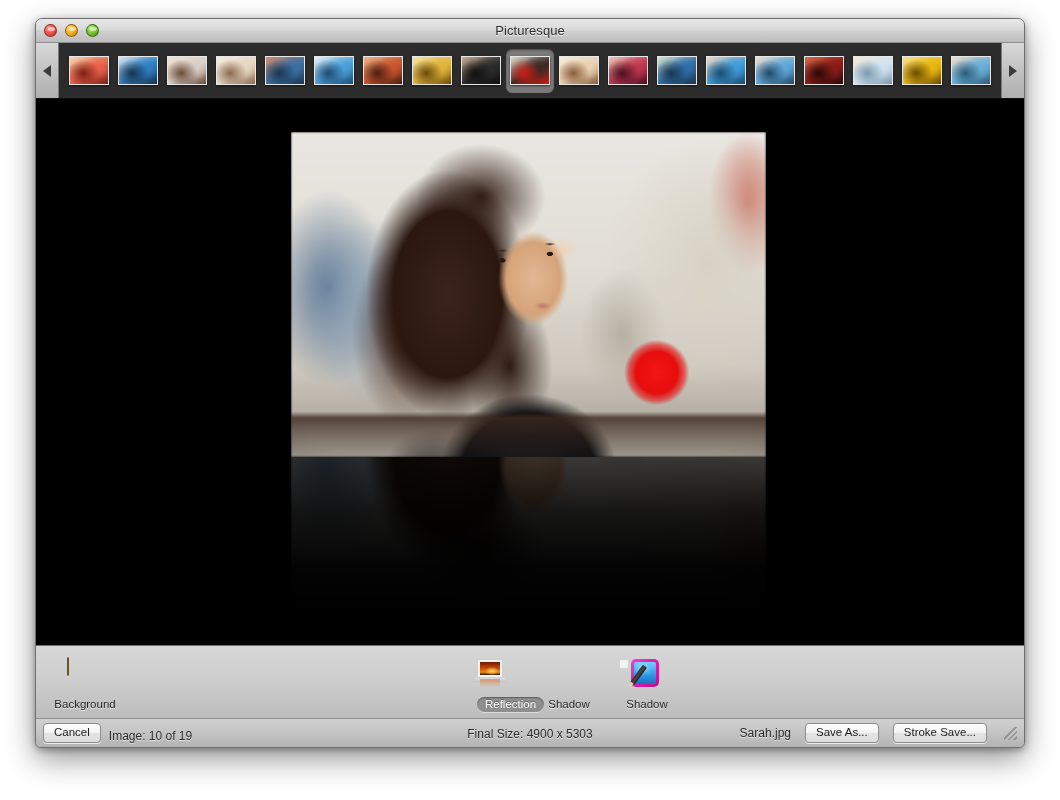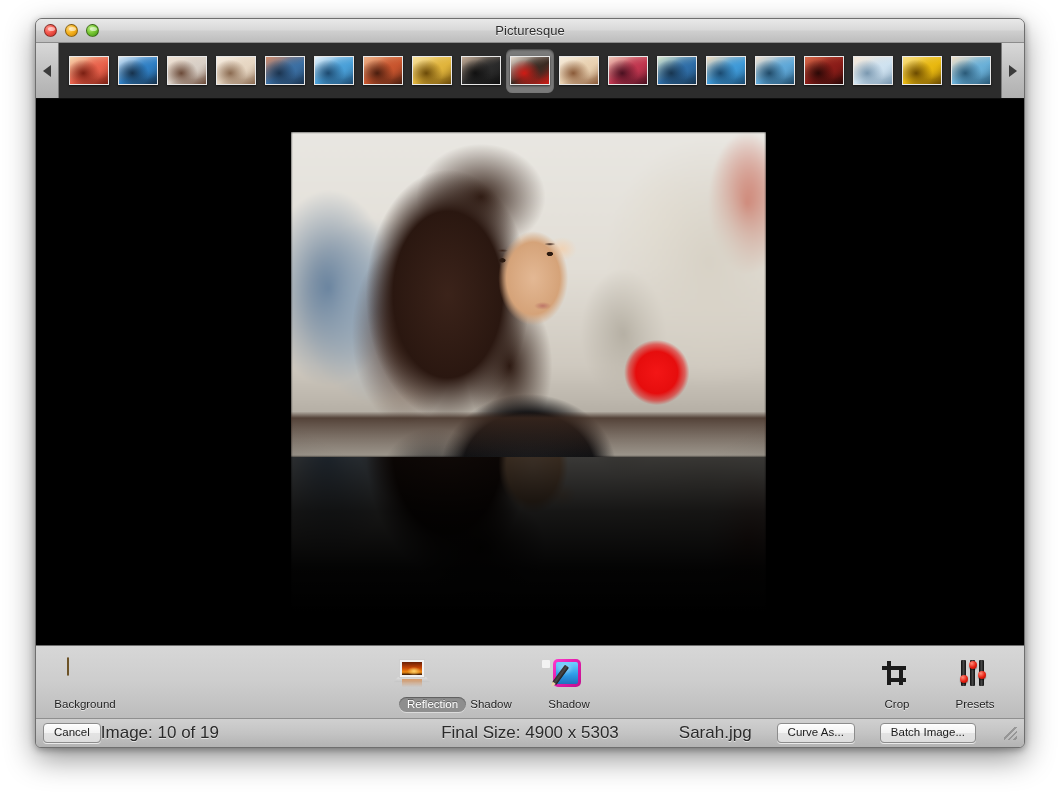--- a/index.html
+++ b/index.html
@@ -476,32 +476,32 @@
     font-size: 11.5px;
     color: #1a1a1a;
     padding: 2px 10px 3px;
     line-height: 13px;
     box-shadow: 0 1px 0 rgba(255,255,255,0.7), inset 0 1px 0 #fff;
     font-family: "Liberation Sans", sans-serif;
     cursor: default;
     white-space: nowrap;
   }
   .status-text {
-    font-size: 17px;
+    font-size: 12px;
     color: #2a2a2a;
     text-shadow: 0 1px 0 rgba(255,255,255,0.6);
     white-space: nowrap;
   }
-  #status-left  { display: flex; align-items: flex-end; }
+  #status-left  { display: flex; align-items: flex-end; gap: 8px; }
   #status-center {
     position: absolute; left: 0; right: 0; text-align: center;
     pointer-events: none;
   }
   #status-right {
-    margin-left: auto; display: flex; align-items: center; gap: 25px;
+    margin-left: auto; display: flex; align-items: center; gap: 14px;
     position: relative; z-index: 2;
   }
   #resize-grip {
     width: 13px; height: 13px; margin-left: 3px;
     background:
       linear-gradient(135deg, transparent 0 40%, #8f8f8f 40% 50%, transparent 50% 100%),
       linear-gradient(135deg, transparent 0 62%, #8f8f8f 62% 72%, transparent 72% 100%),
       linear-gradient(135deg, transparent 0 84%, #8f8f8f 84% 94%, transparent 94% 100%);
     opacity: 0.85;
   }
@@ -635,42 +635,32 @@
           <div class="tool-label">Shadow</div>
         </div>
         <div class="tool">
           <div class="tool-icon"><span class="ic-stroke"><span class="sq">
                 <i></i>
               </span><span class="tip"></span><span class="pencil"></span></span></div>
           <div class="tool-label">Shadow</div>
         </div>
       </div>
     <div class="spacer-mid"></div>
-    <div class="tool-group" id="tools-right">
-        <div class="tool">
-          <div class="tool-icon"><span class="ic-crop"><span class="hbar"></span><span class="vbar"></span><span class="hbar2"></span><span class="vbar2"></span></span></div>
-          <div class="tool-label">Crop</div>
-        </div>
-        <div class="tool">
-          <div class="tool-icon"><span class="ic-presets"><span class="rail r1"></span><span class="rail r2"></span><span class="rail r3"></span><span class="knob k1"></span><span class="knob k2"></span><span class="knob k3"></span></span></div>
-          <div class="tool-label">Presets</div>
-        </div>
-      </div>
     <div class="spacer-left"></div>
   </div>
 
   <div id="statusbar">
     <div id="status-left">
       <button class="aqua-btn">Cancel</button>
       <span class="status-text">Image: 10 of 19</span>
     </div>
     <div id="status-center">
       <span class="status-text">Final Size: 4900 x 5303</span>
     </div>
     <div id="status-right">
       <span class="status-text">Sarah.jpg</span>
-      <button class="aqua-btn">Curve As...</button>
-      <button class="aqua-btn">Batch Image...</button>
+      <button class="aqua-btn">Save As...</button>
+      <button class="aqua-btn">Stroke Save...</button>
       <span id="resize-grip"></span>
     </div>
   </div>
 
 </div>
 
 </body></html>

